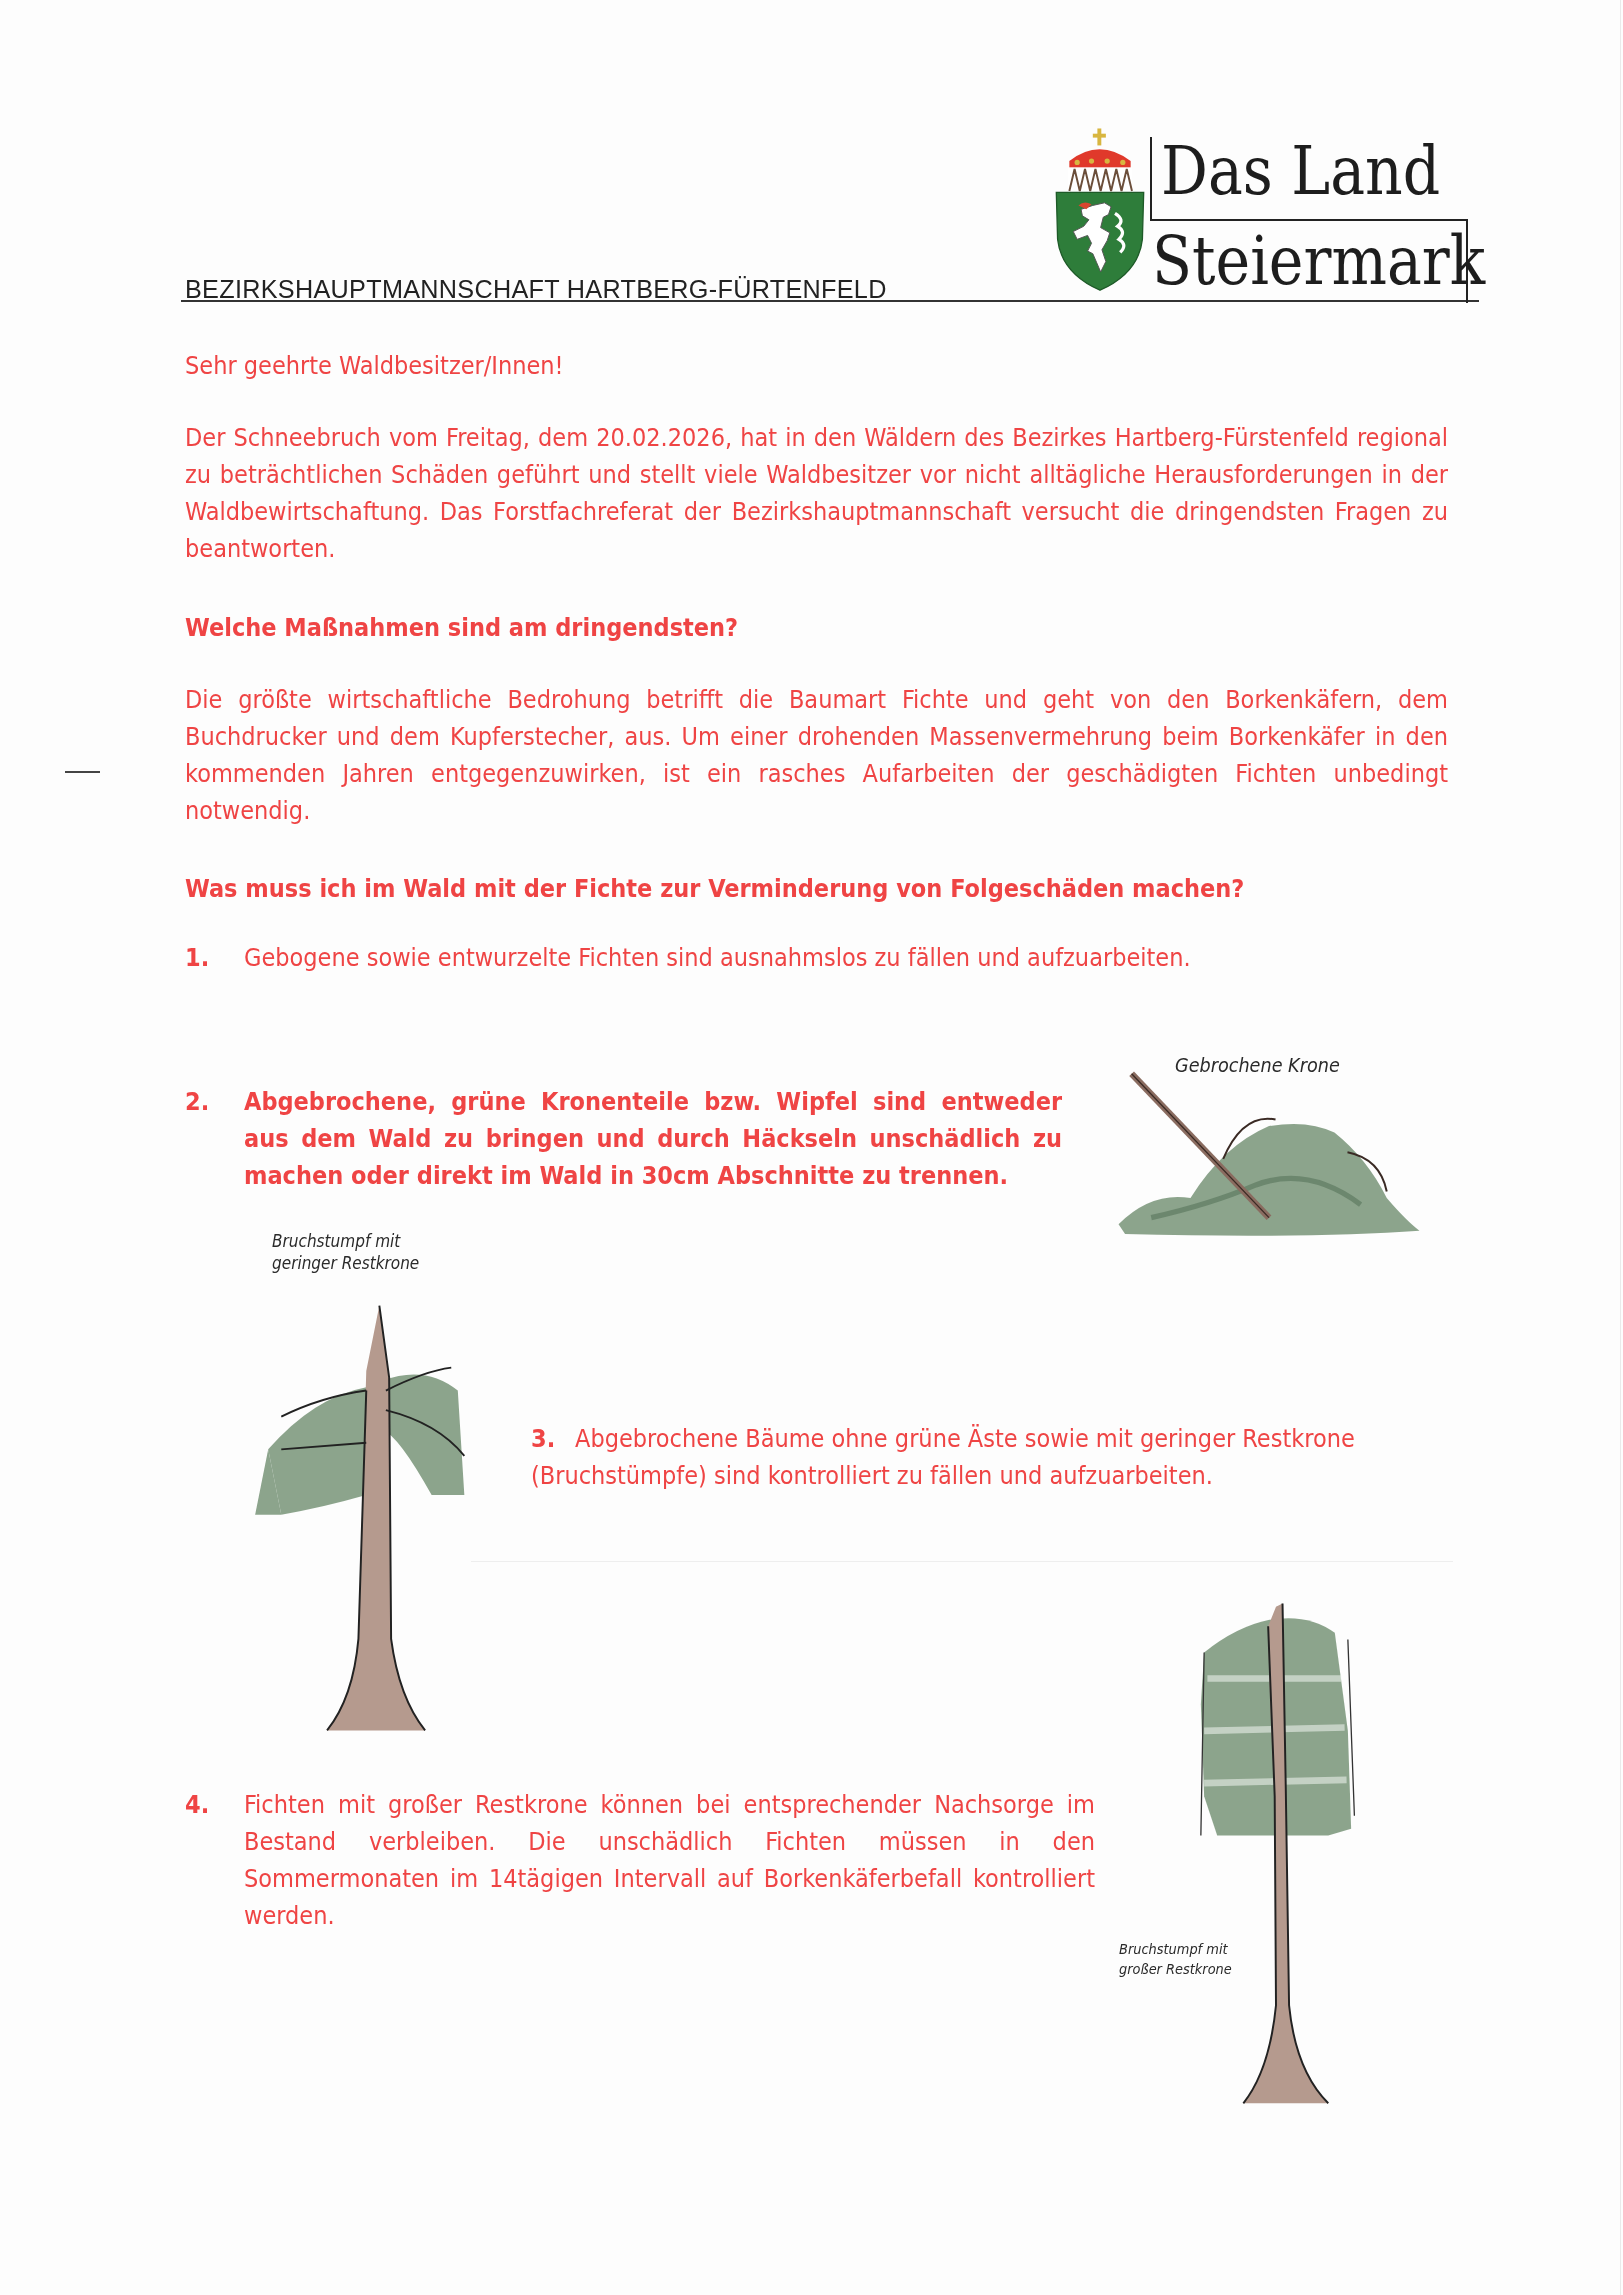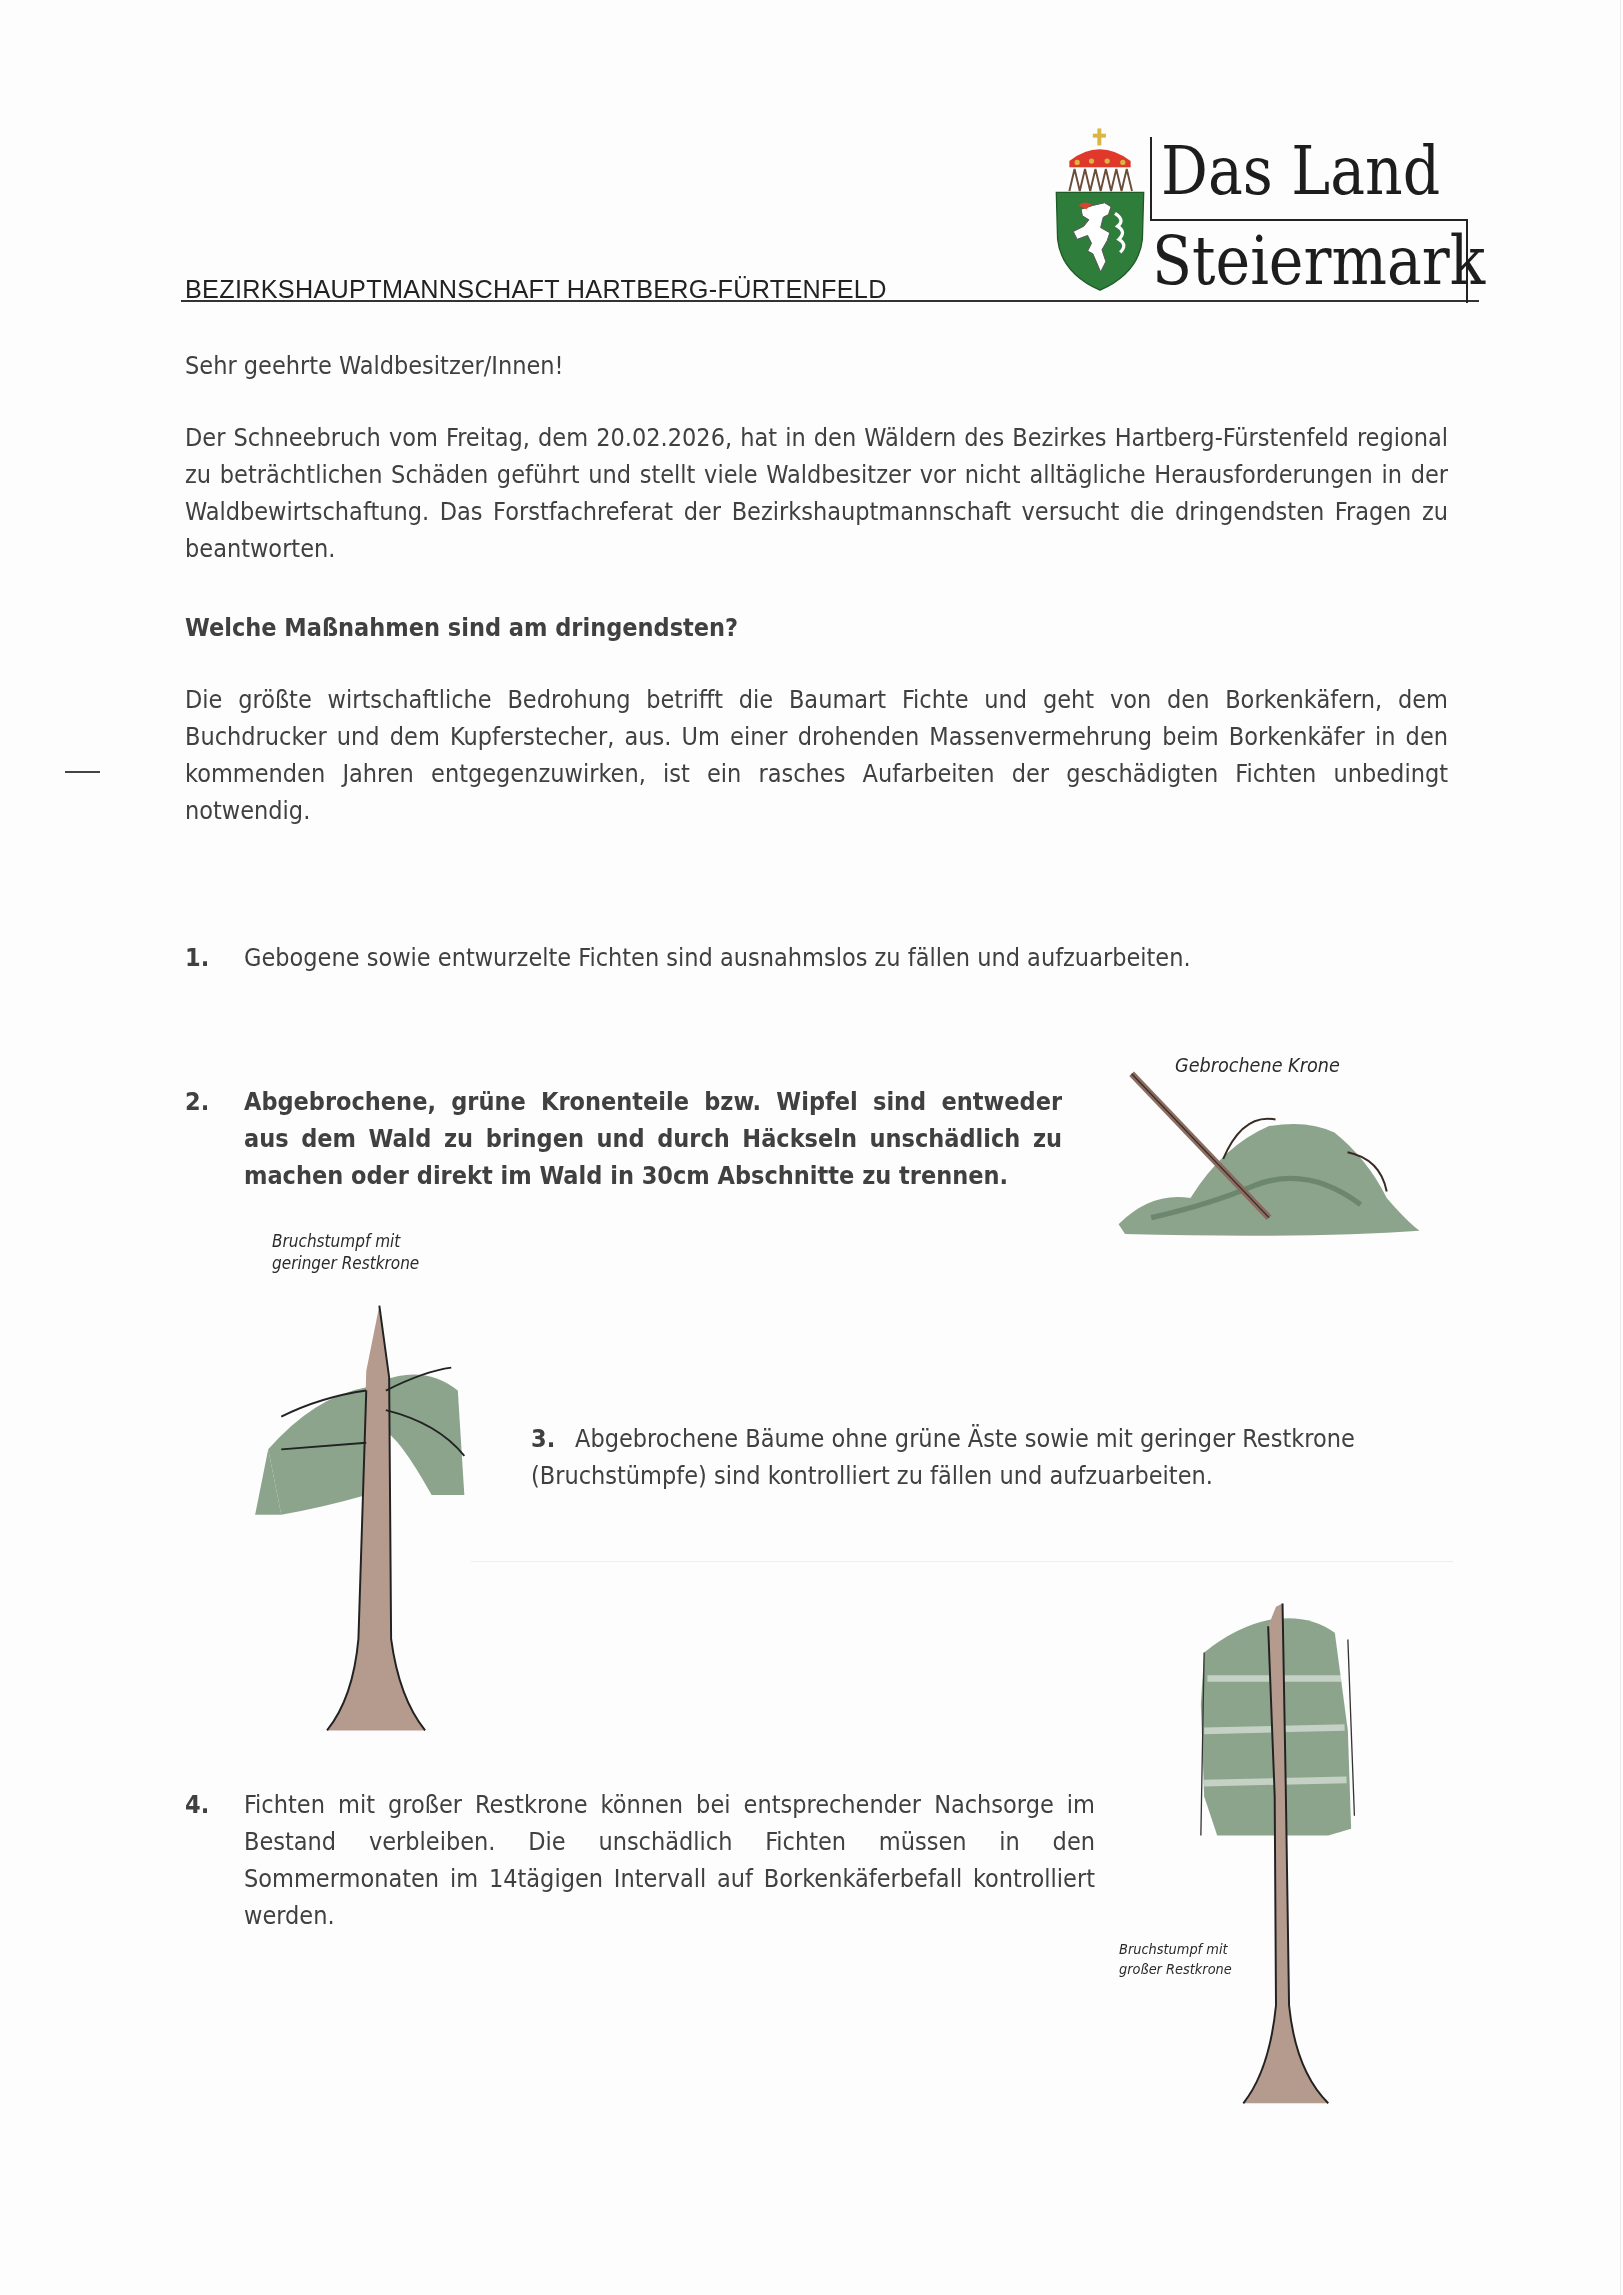--- a/index.html
+++ b/index.html
@@ -12,21 +12,21 @@
   .header-rule { left: 181px; top: 300px; width: 1298px; height: 2px; background: #333; }
   .logo-text { font-family: "DejaVu Serif", serif; color: #1d1d1d; white-space: nowrap; transform-origin: left top; }
   .logo-das { left: 1161px; top: 131px; font-size: 68px; transform: scaleX(0.86); }
   .logo-stm { left: 1152px; top: 221px; font-size: 68px; transform: scaleX(0.86); }
   .logo-vline-l { left: 1150px; top: 137px; width: 2px; height: 82px; background: #222; }
   .logo-hline-m { left: 1150px; top: 219px; width: 318px; height: 2px; background: #222; }
   .logo-vline-r { left: 1466px; top: 219px; width: 2px; height: 84px; background: #222; }
   .crest { left: 1055px; top: 128px; width: 90px; height: 164px; }
 
   
-  .txt { font-family: "DejaVu Sans Condensed", "DejaVu Sans", sans-serif; font-size: 25px; line-height: 37px; color: #404040; }
+  .txt { font-family: "DejaVu Sans Condensed", "DejaVu Sans", sans-serif; font-size: 25px; line-height: 37px; color: #ef4444; }
   .txt { font-stretch: condensed; }
   .greeting { left: 185px; top: 347px; }
   .intro { left: 185px; top: 419px; width: 1263px; text-align: justify; text-align-last: left; }
   .h { font-weight: bold; }
   .q1 { left: 185px; top: 609px; }
   .p2 { left: 185px; top: 681px; width: 1263px; text-align: justify; }
   .q2 { left: 185px; top: 870px; }
 
   .item { display: flex; }
   .num { font-weight: bold; width: 59px; flex: none; }
@@ -87,20 +87,21 @@
   <div class="abs logo-text logo-stm">Steiermark</div>
 
   <div class="abs txt greeting">Sehr geehrte Waldbesitzer/Innen!</div>
   <div class="abs txt intro">Der Schneebruch vom Freitag, dem 20.02.2026, hat in den Wäldern des Bezirkes Hartberg-Fürstenfeld regional zu beträchtlichen Schäden geführt und stellt viele Waldbesitzer vor nicht alltägliche Herausforderungen in der Waldbewirtschaftung. Das Forstfachreferat der Bezirkshauptmannschaft versucht die dringendsten Fragen zu beantworten.</div>
 
   <div class="abs txt p2">Die größte wirtschaftliche Bedrohung betrifft die Baumart Fichte und geht von den Borkenkäfern, dem Buchdrucker und dem Kupferstecher, aus. Um einer drohenden Massenvermehrung beim Borkenkäfer in den kommenden Jahren entgegenzuwirken, ist ein rasches Aufarbeiten der geschädigten Fichten unbedingt notwendig.</div>
   <div class="abs txt h q1">Welche Maßnahmen sind am dringendsten?</div>
 
   <div class="abs margin-dash"></div>
 
+  <div class="abs txt h q2">Was muss ich im Wald mit der Fichte zur Verminderung von Folgeschäden machen?</div>
 
   <div class="abs txt item item-1">
     <span class="num">1.</span>
     <span class="body">Gebogene sowie entwurzelte Fichten sind ausnahmslos zu fällen und aufzuarbeiten.</span>
   </div>
 
   <div class="abs txt item item-2">
     <span class="num">2.</span>
     <span class="body">Abgebrochene, grüne Kronenteile bzw. Wipfel sind entweder aus dem Wald zu bringen und durch Häckseln unschädlich zu machen oder direkt im Wald in 30cm Abschnitte zu trennen.</span>
   </div>

